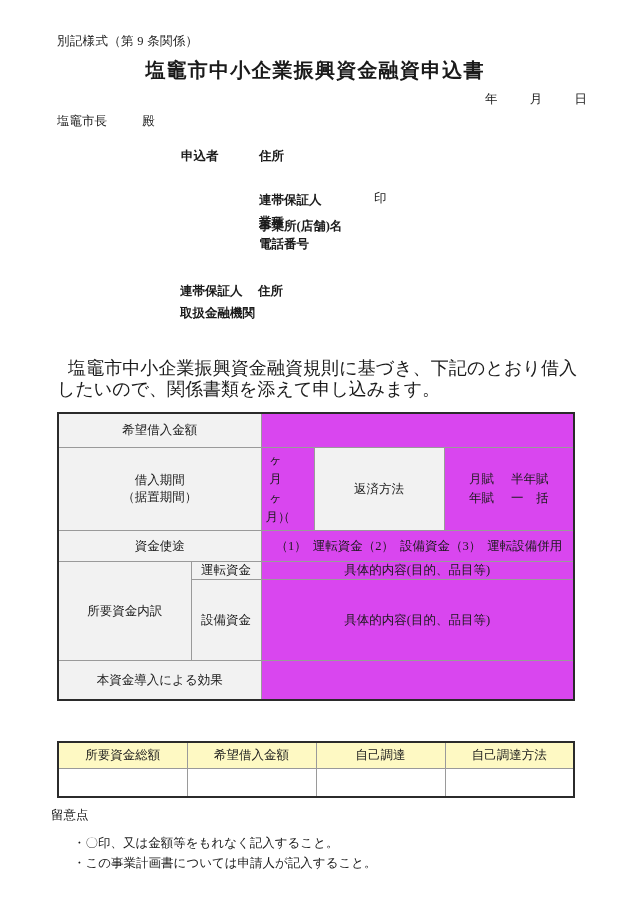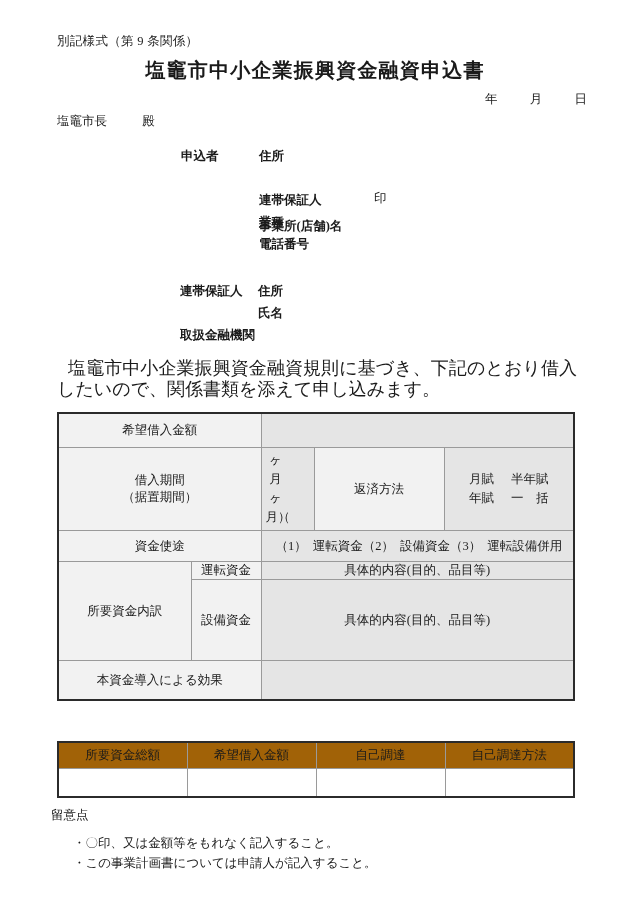--- a/index.html
+++ b/index.html
@@ -139,21 +139,21 @@
   }
   .main-table .outer-top { border-top: 2px solid #2b2b2b; }
   .main-table .outer-left { border-left: 2px solid #2b2b2b; }
   .main-table .outer-right { border-right: 2px solid #2b2b2b; }
   .main-table .outer-bottom { border-bottom: 2px solid #2b2b2b; }
 
   .lbl {
     background: #f2f2f2;
   }
   .val {
-    background: #e5e5e5;
+    background: #d946ef;
   }
   .cell-top {
     vertical-align: top;
     text-align: left;
     padding-top: 5px;
   }
 
   .period-value {
     text-align: left;
     padding: 0;
@@ -211,21 +211,21 @@
   }
   .summary-table td {
     border: 1px solid #9a9a9a;
     text-align: center;
     padding: 0;
   }
   .summary-table .outer-top { border-top: 2px solid #2b2b2b; }
   .summary-table .outer-left { border-left: 2px solid #2b2b2b; }
   .summary-table .outer-right { border-right: 2px solid #2b2b2b; }
   .summary-table .outer-bottom { border-bottom: 2px solid #2b2b2b; }
-  .summary-table .head { height: 25px; background: #a16207; }
+  .summary-table .head { height: 25px; background: #fef9c3; }
   .summary-table .blank { height: 27px; background: #ffffff; }
 
   
   .notes {
     position: absolute;
     left: 51px;
     top: 805px;
     font-size: 12.5px;
     line-height: 20px;
   }
@@ -286,25 +286,20 @@
       <span></span>
     </div>
   </div>
 
   <div class="seal-mark">印</div>
 
   <div class="party-block" id="guarantor-block">
     <div class="party-row">
       <span class="party-role">連帯保証人</span>
       <span class="party-label"><span class="spread">住所</span></span>
-      <span></span>
-    </div>
-    <div class="party-row">
-      <span class="party-role"></span>
-      <span class="party-label"><span class="spread">氏名</span></span>
       <span></span>
     </div>
     <div class="party-row">
       <span class="spread-wide">取扱金融機関</span>
       <span></span>
     </div>
   </div>
 
   <div class="intro">
     <p><span class="indent"></span><span>塩竈市中小企業振興資金融資規則に基づき、下記のとおり借入したいので、関係書類を添えて申し込みます。</span></p>

